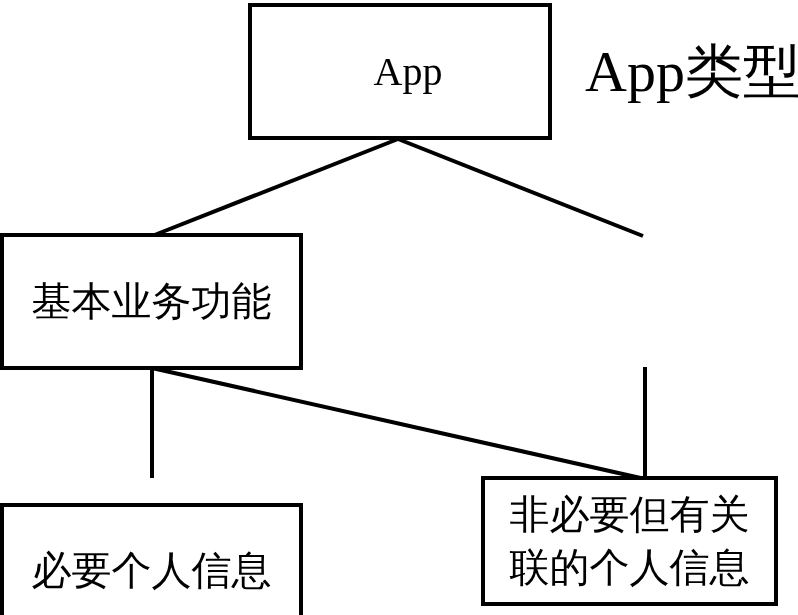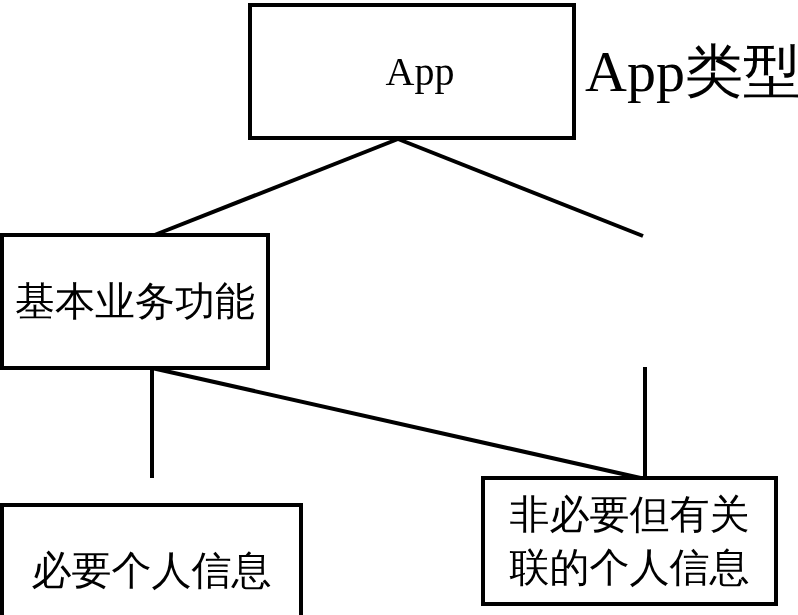--- a/index.html
+++ b/index.html
@@ -16,22 +16,22 @@
     position:absolute;
     box-sizing:border-box;
     border:4px solid #000000;
     background:#ffffff;
     display:flex;align-items:center;justify-content:center;
     text-align:center;
     font-size:40px;
     line-height:1.33;
   }
   .node .lbl{white-space:pre-line;}
-  #node-app{left:248px;top:3px;width:328px;height:137px;padding-left:16px;}
-  #node-basic{left:0px;top:233px;width:270px;height:137px;}
+  #node-app{left:248px;top:3px;width:304px;height:137px;padding-left:16px;}
+  #node-basic{left:0px;top:233px;width:303px;height:137px;}
   #node-extended{left:497px;top:233px;width:297px;height:136px;}
   #node-necessary{left:0px;top:475px;width:303px;height:136px;margin-top:28px;}
   #node-non-necessary{left:481px;top:476px;width:297px;height:130px;}
   .side-label{
     position:absolute;left:585px;top:40px;
     font-size:58px;line-height:1.1;white-space:nowrap;
   }
 </style>
 </head>
 <body>

